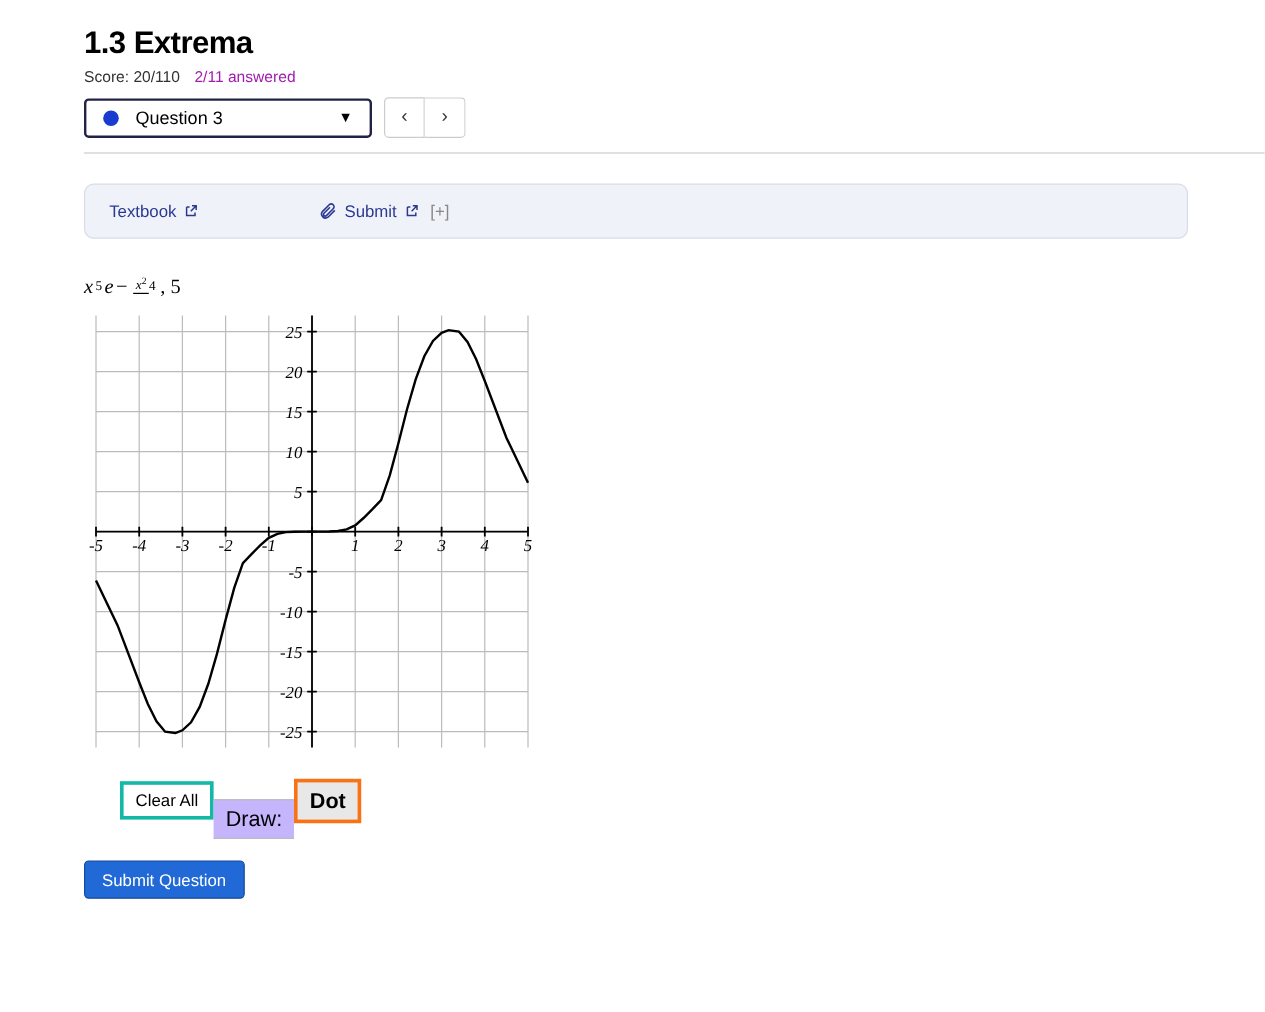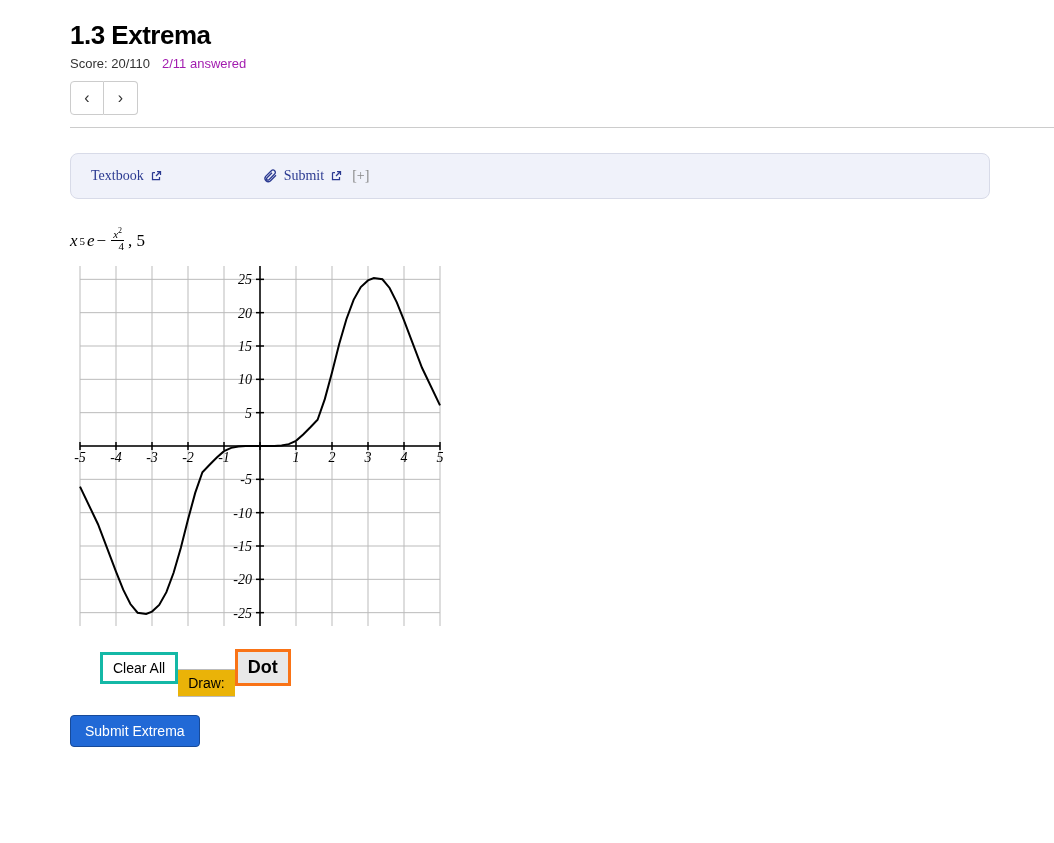--- a/index.html
+++ b/index.html
@@ -37,35 +37,34 @@
     margin-top: 25px;
     background: #f0f2fa;
     border: 1px solid #d8dbe8;
     border-radius: 8px;
     padding: 14px 20px;
     display:flex;
     gap: 100px;
     align-items:center;
     width: 920px;
     color: #2b3a91;
-    font-family: Liberation Serif, serif;
   }
   .resource-link { color: #2b3a91; cursor:pointer; display:flex; align-items:center; gap:6px;}
   .plus-expand { color:#888; margin-left:4px;}
   .question-area { margin-top: 30px;}
   .prompt { font-size:16px; margin-bottom:6px;}
   .formula { font-family: "Times New Roman", serif; font-size:17px; margin-bottom:4px; display:flex; align-items:center; gap:2px;}
   .formula sup { font-size:11px; line-height:0;}
-  .formula .frac { display:inline-flex; flex-direction:column; align-items:flex-end; font-size:11px; line-height:1; margin:0 2px; vertical-align:middle;}
+  .formula .frac { display:inline-flex; align-items:flex-end; font-size:11px; line-height:1; margin:0 2px; vertical-align:middle;}
   .formula .frac .num { border-bottom:1px solid #000; padding:0 2px;}
   .formula .neg { margin-right:1px;}
   .graph-wrap { position:relative; width:380px; height:380px; }
   .toolbar { display:flex; align-items:center; margin-top:2px; margin-left:30px;}
   .toolbar .tbtn { border:3px solid #14b8a6; padding:5px 10px; background:#fff; cursor:pointer; font-size:14px;}
-  .toolbar .label { padding:5px 10px; font-size:14px; border:1px solid #bbb; border-left:none; border-right:none; background:#eab308;margin-top:31px;}
+  .toolbar .label { padding:5px 10px; font-size:18px; border:1px solid #bbb; border-left:none; border-right:none; background:#c4b5fd;margin-top:31px;}
   .toolbar .dot-btn { border:3px solid #f97316; padding:5px 10px; background:#e8e8e8; font-size:18px;font-weight:bold;}
   .help-line { margin-top:20px; font-size:15px;}
   .help-line a { color:#2b3a91; cursor:pointer;}
   .mail-icon { width:16px; height:12px; display:inline-block; vertical-align:middle; margin-right:4px;}
   .submit-btn {
     margin-top:18px; background:#2169d6; color:#fff; border:1px solid #174a99;
     padding:7px 14px; border-radius:4px; font-size:14px; cursor:pointer;
   }
   .clip-icon { width:16px; height:16px; display:inline-block;}
   svg.ext { width:12px; height:12px; }
@@ -73,20 +72,25 @@
 </head>
 <body>
 
 <div class="title">1.3 Extrema</div>
 <div class="score-line">
   <span>Score: 20/110</span>
   <span class="score-answered">2/11 answered</span>
 </div>
 
 <div class="qbar">
+  <div class="qselect">
+    <span class="dot"></span>
+    <span>Question 3</span>
+    <span class="caret">▼</span>
+  </div>
   <div class="navbtns">
     <div class="navbtn">
       <span>‹</span>
     </div>
     <div class="navbtn">
       <span>›</span>
     </div>
   </div>
 </div>
 
@@ -194,14 +198,14 @@
       </svg>
   </div>
 
   <div class="toolbar">
     <div class="tbtn">Clear All</div>
     <div class="label">Draw:</div>
     <div class="dot-btn">Dot</div>
   </div>
 
 
-  <button class="submit-btn">Submit Extrema</button>
+  <button class="submit-btn">Submit Question</button>
 </div>
 
 </body></html>

